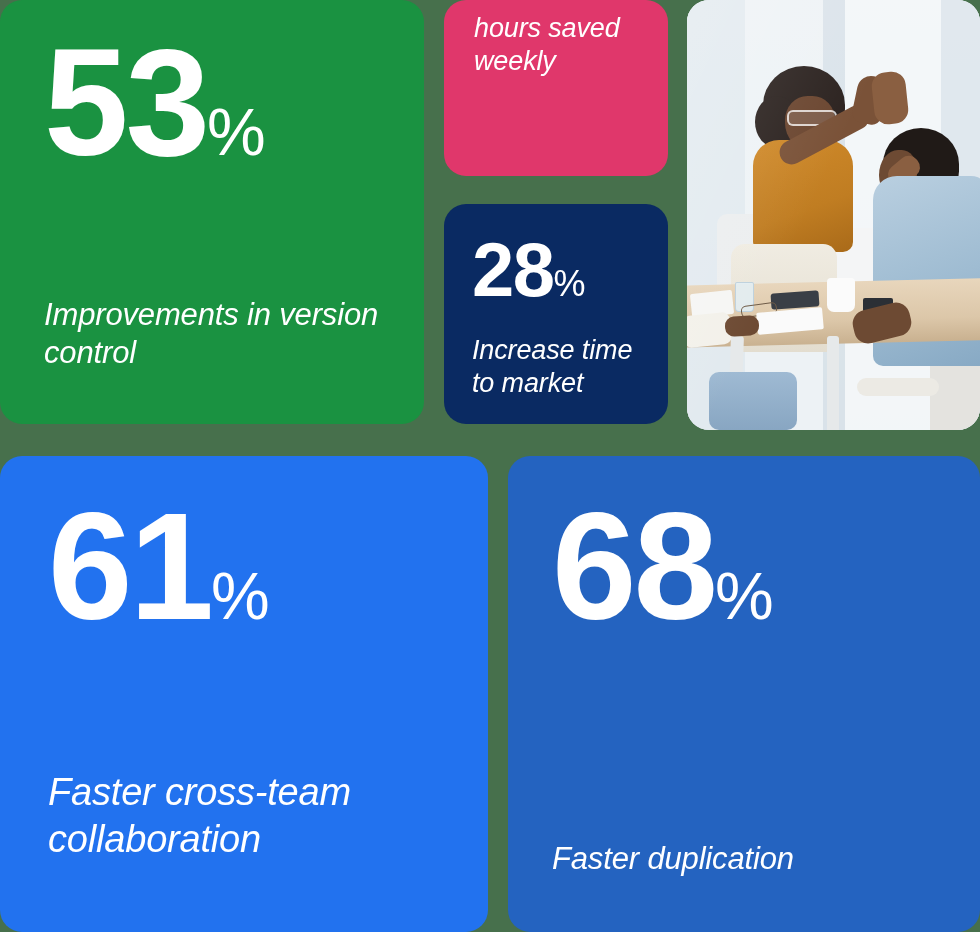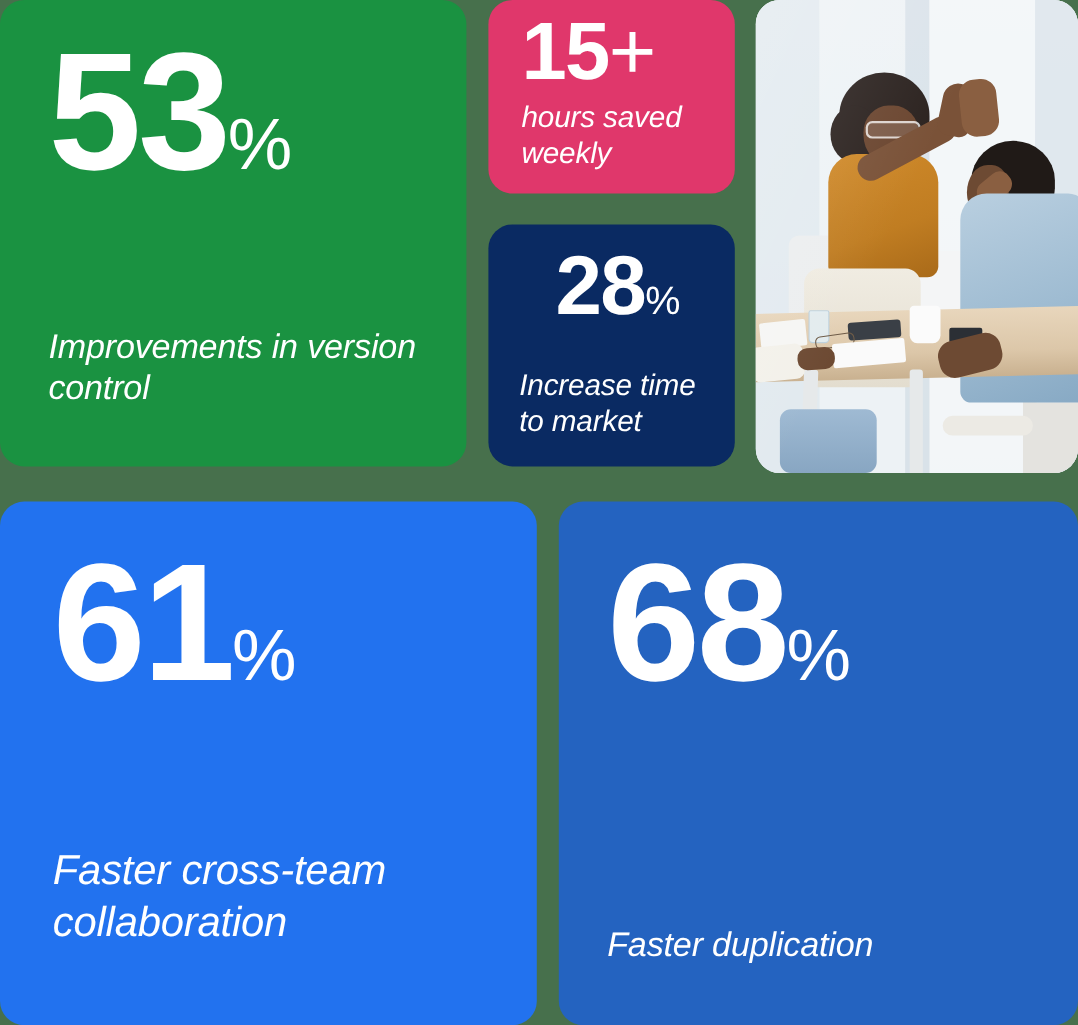--- a/index.html
+++ b/index.html
@@ -120,21 +120,21 @@
 
   
   .card--green .stat-value   { font-size: 152px; margin-top: 4px; }
   .card--green .stat-suffix  { font-size: 66px; }
   .card--green .stat-label   { font-size: 31px; margin-bottom: 8px; }
 
   .card--pink .stat-value    { font-size: 74px; margin-top: 0px; }
   .card--pink .stat-suffix   { font-size: 74px; }
   .card--pink .stat-label    { font-size: 27px; margin-bottom: 2px; }
 
-  .card--navy .stat-value    { font-size: 76px; margin-top: 2px; text-align: center; }
+  .card--navy .stat-value    { font-size: 76px; margin-top: 12px; }
   .card--navy .stat-suffix   { font-size: 36px; }
   .card--navy .stat-label    { font-size: 27px; margin-bottom: 4px; }
 
   .card--blue-left .stat-value   { font-size: 152px; margin-top: 12px; }
   .card--blue-left .stat-suffix  { font-size: 66px; }
   .card--blue-left .stat-label   { font-size: 38px; margin-bottom: 10px; }
 
   .card--blue-right .stat-value  { font-size: 152px; margin-top: 12px; }
   .card--blue-right .stat-suffix { font-size: 66px; }
   .card--blue-right .stat-label  { font-size: 31px; margin-bottom: 10px; }
@@ -391,23 +391,20 @@
     <div class="card-inner">
       <div class="stat-value">
         <span class="stat-number">53</span><span class="stat-suffix">%</span>
       </div>
       <div class="stat-label">Improvements in version control</div>
     </div>
   </div>
 
   <div class="card card--pink">
     <div class="card-inner">
-      <div class="stat-value">
-        <span class="stat-number">15</span><span class="stat-suffix">+</span>
-      </div>
       <div class="stat-label">hours saved weekly</div>
     </div>
   </div>
 
   <div class="card card--navy">
     <div class="card-inner">
       <div class="stat-value">
         <span class="stat-number">28</span><span class="stat-suffix">%</span>
       </div>
       <div class="stat-label">Increase time to market</div>

